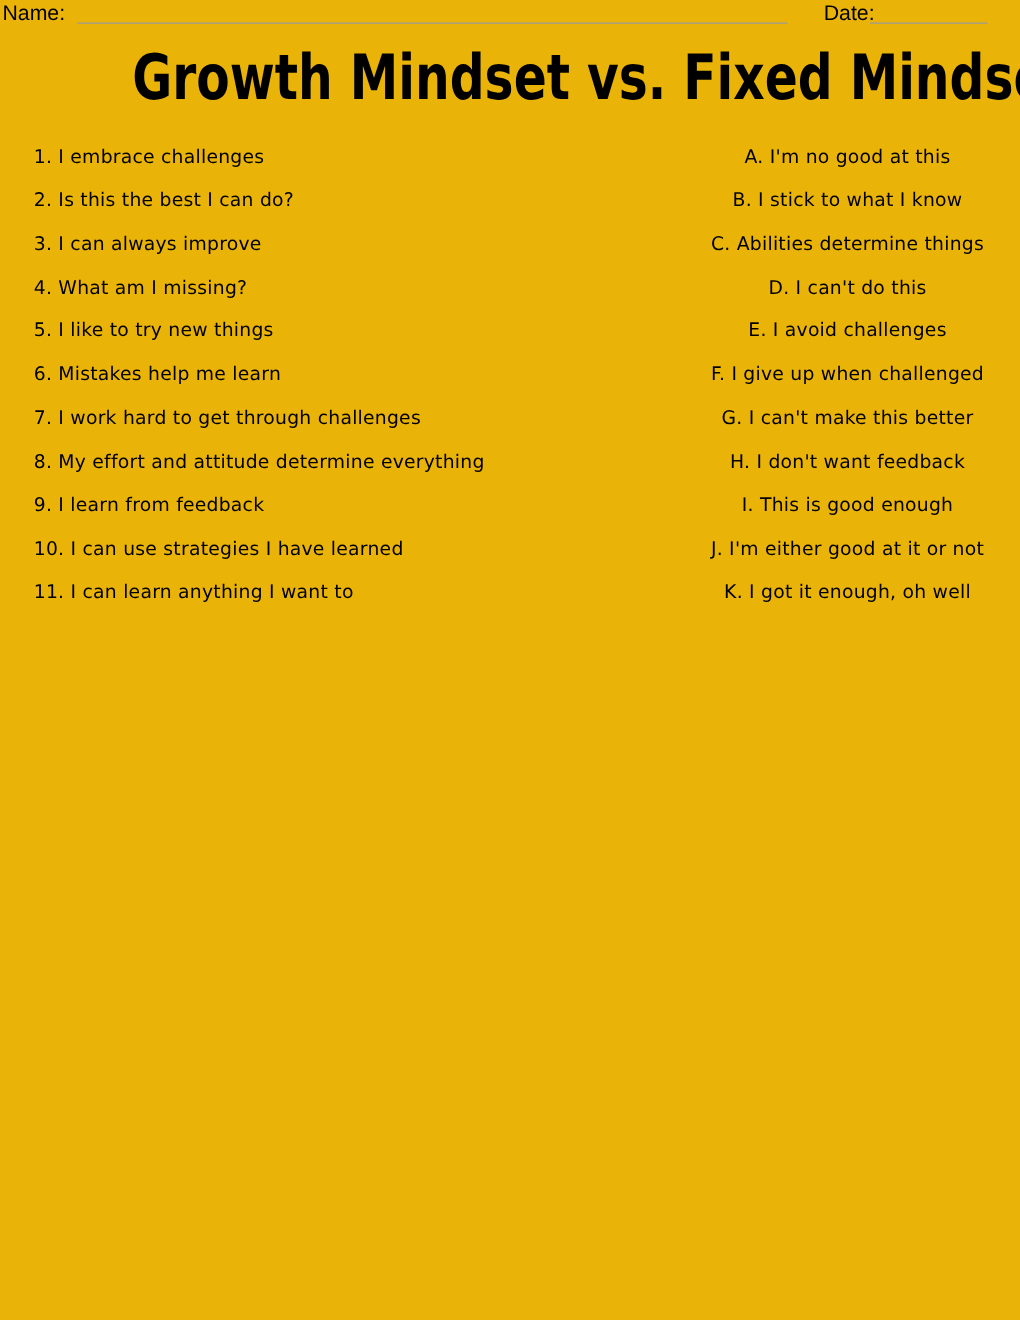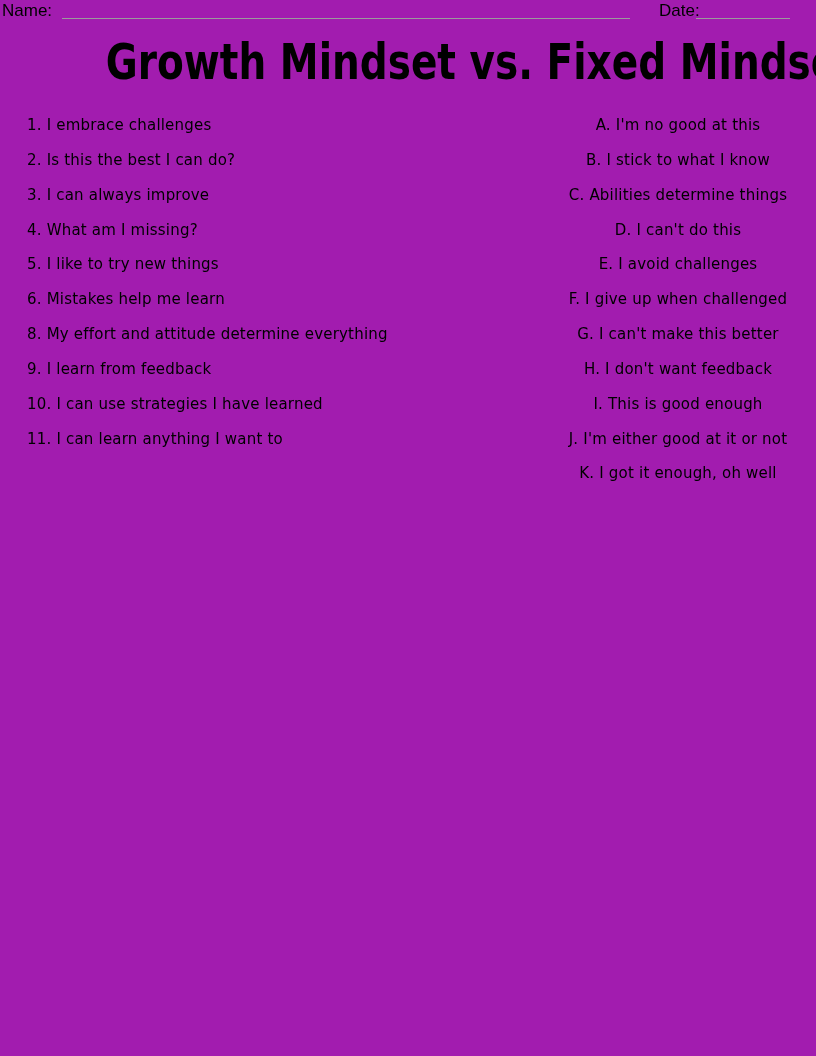--- a/index.html
+++ b/index.html
@@ -9,21 +9,21 @@
     width: 816px;
     height: 1056px;
     font-family: "DejaVu Sans", sans-serif;
     color: #000000;
     overflow: hidden;
   }
   .page {
     position: relative;
     width: 816px;
     height: 1056px;
-    background: #a21caf;
+    background: #eab308;
   }
   
   .hdr-label {
     position: absolute;
     top: 1px;
     font-family: "Liberation Sans", sans-serif;
     font-size: 17px;
     line-height: 20px;
     color: #000000;
     white-space: nowrap;
@@ -95,20 +95,21 @@
     <span class="title-text">Growth Mindset vs. Fixed Mindset</span>
   </div>
 
   <ul id="growth-col" class="col">
     <li>1. I embrace challenges</li>
     <li>2. Is this the best I can do?</li>
     <li>3. I can always improve</li>
     <li>4. What am I missing?</li>
     <li>5. I like to try new things</li>
     <li>6. Mistakes help me learn</li>
+    <li>7. I work hard to get through challenges</li>
     <li>8. My effort and attitude determine everything</li>
     <li>9. I learn from feedback</li>
     <li>10. I can use strategies I have learned</li>
     <li>11. I can learn anything I want to</li>
   </ul>
 
   <ul id="fixed-col" class="col">
     <li>A. I'm no good at this</li>
     <li>B. I stick to what I know</li>
     <li>C. Abilities determine things</li>

